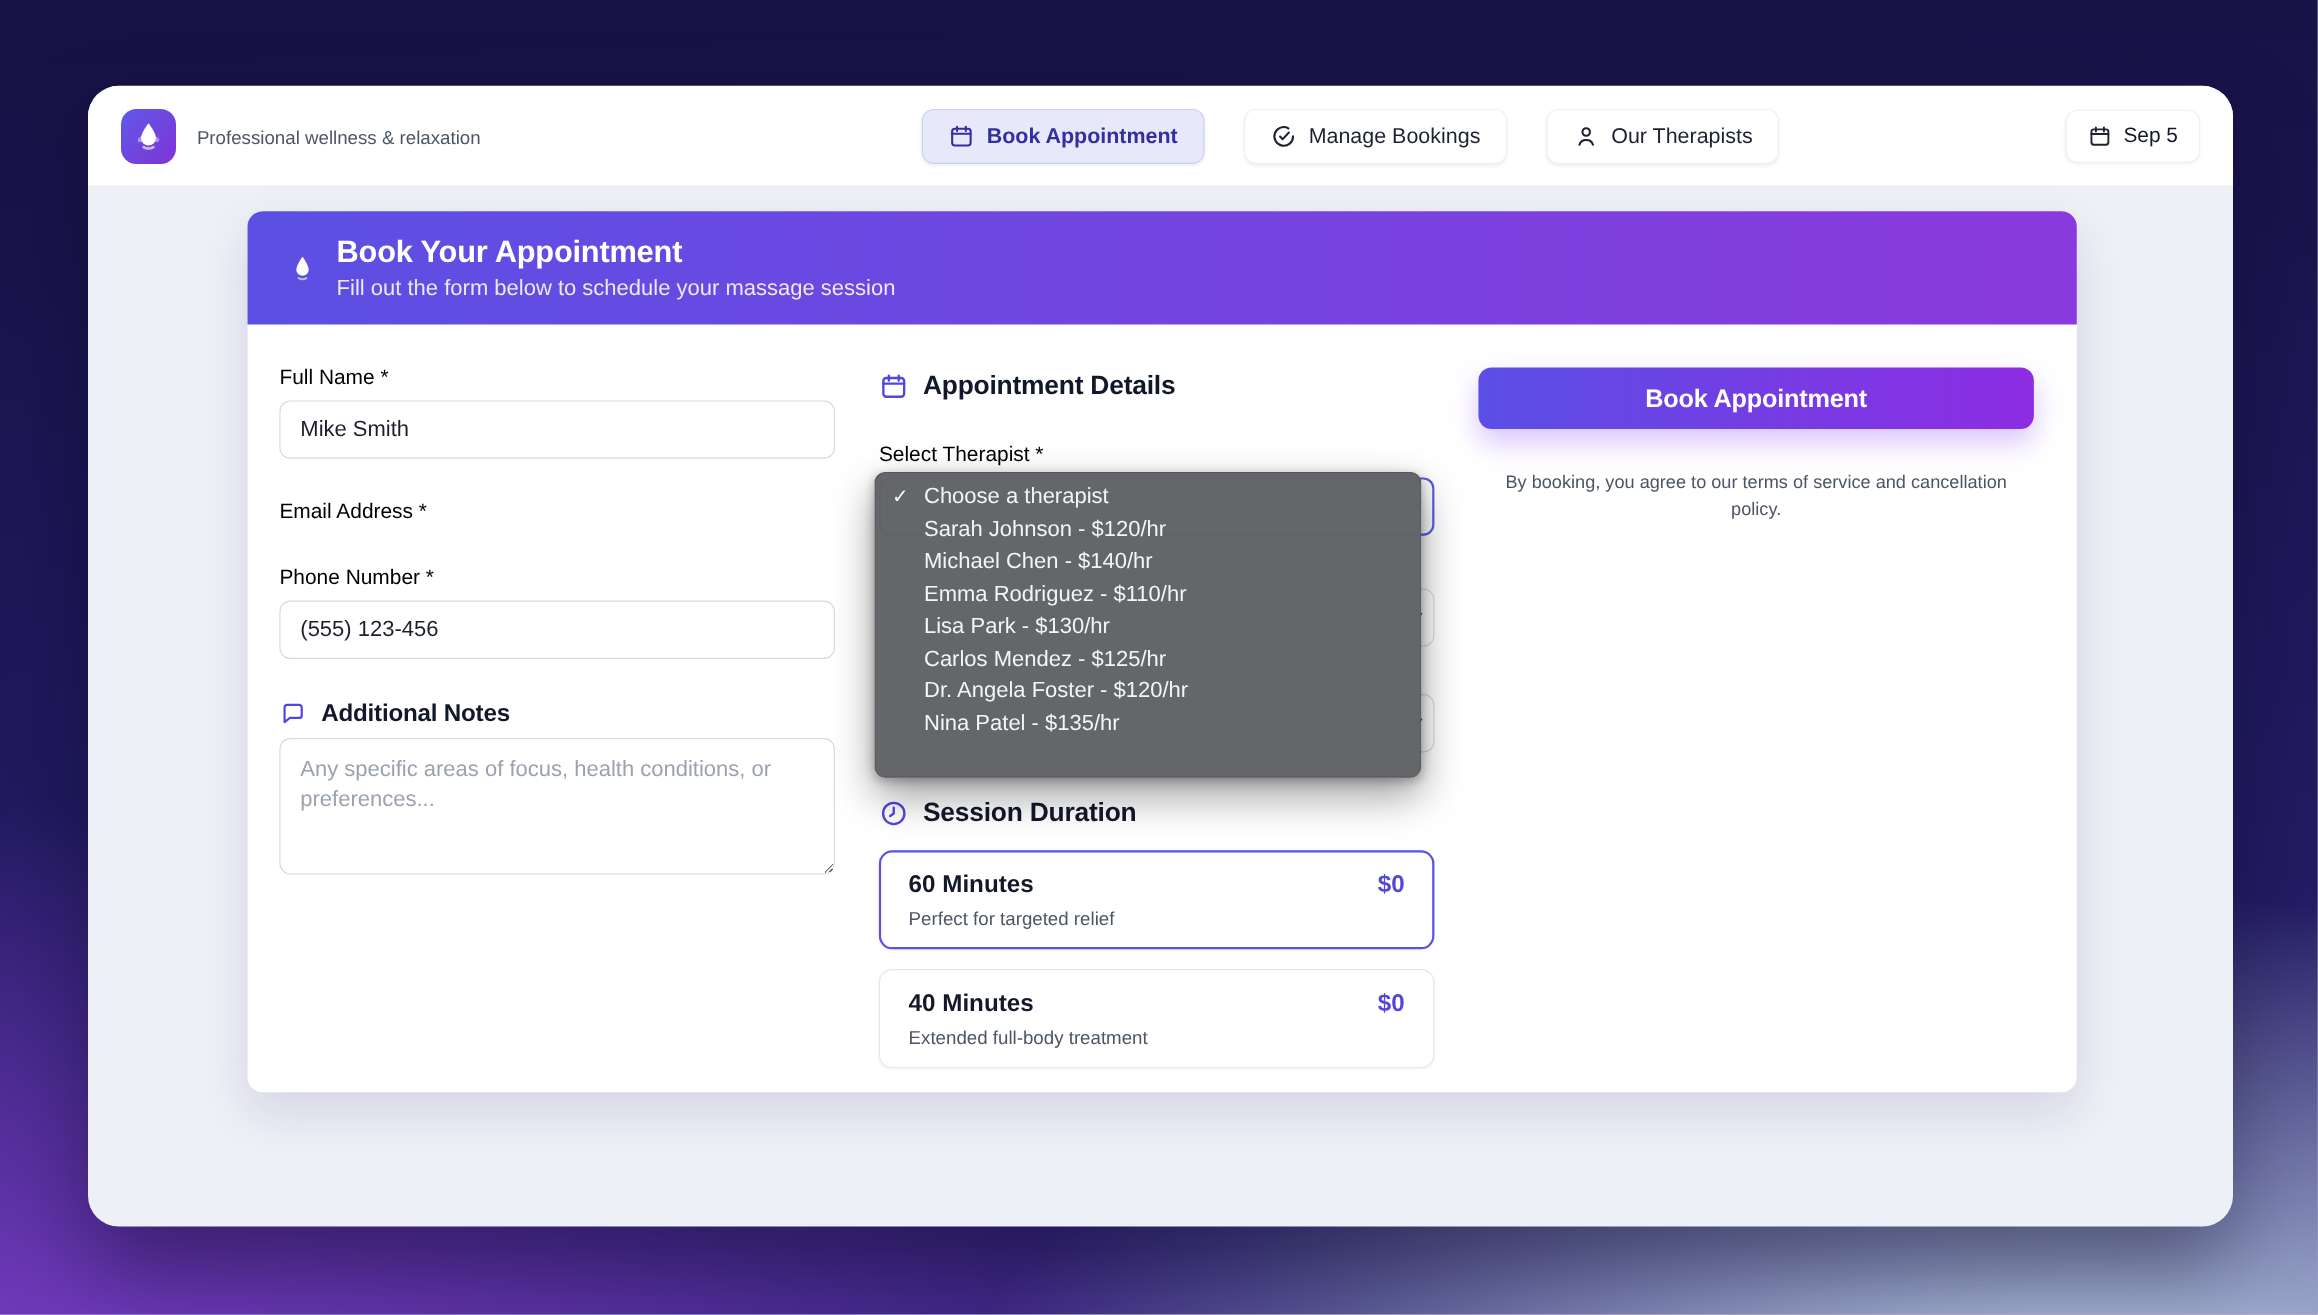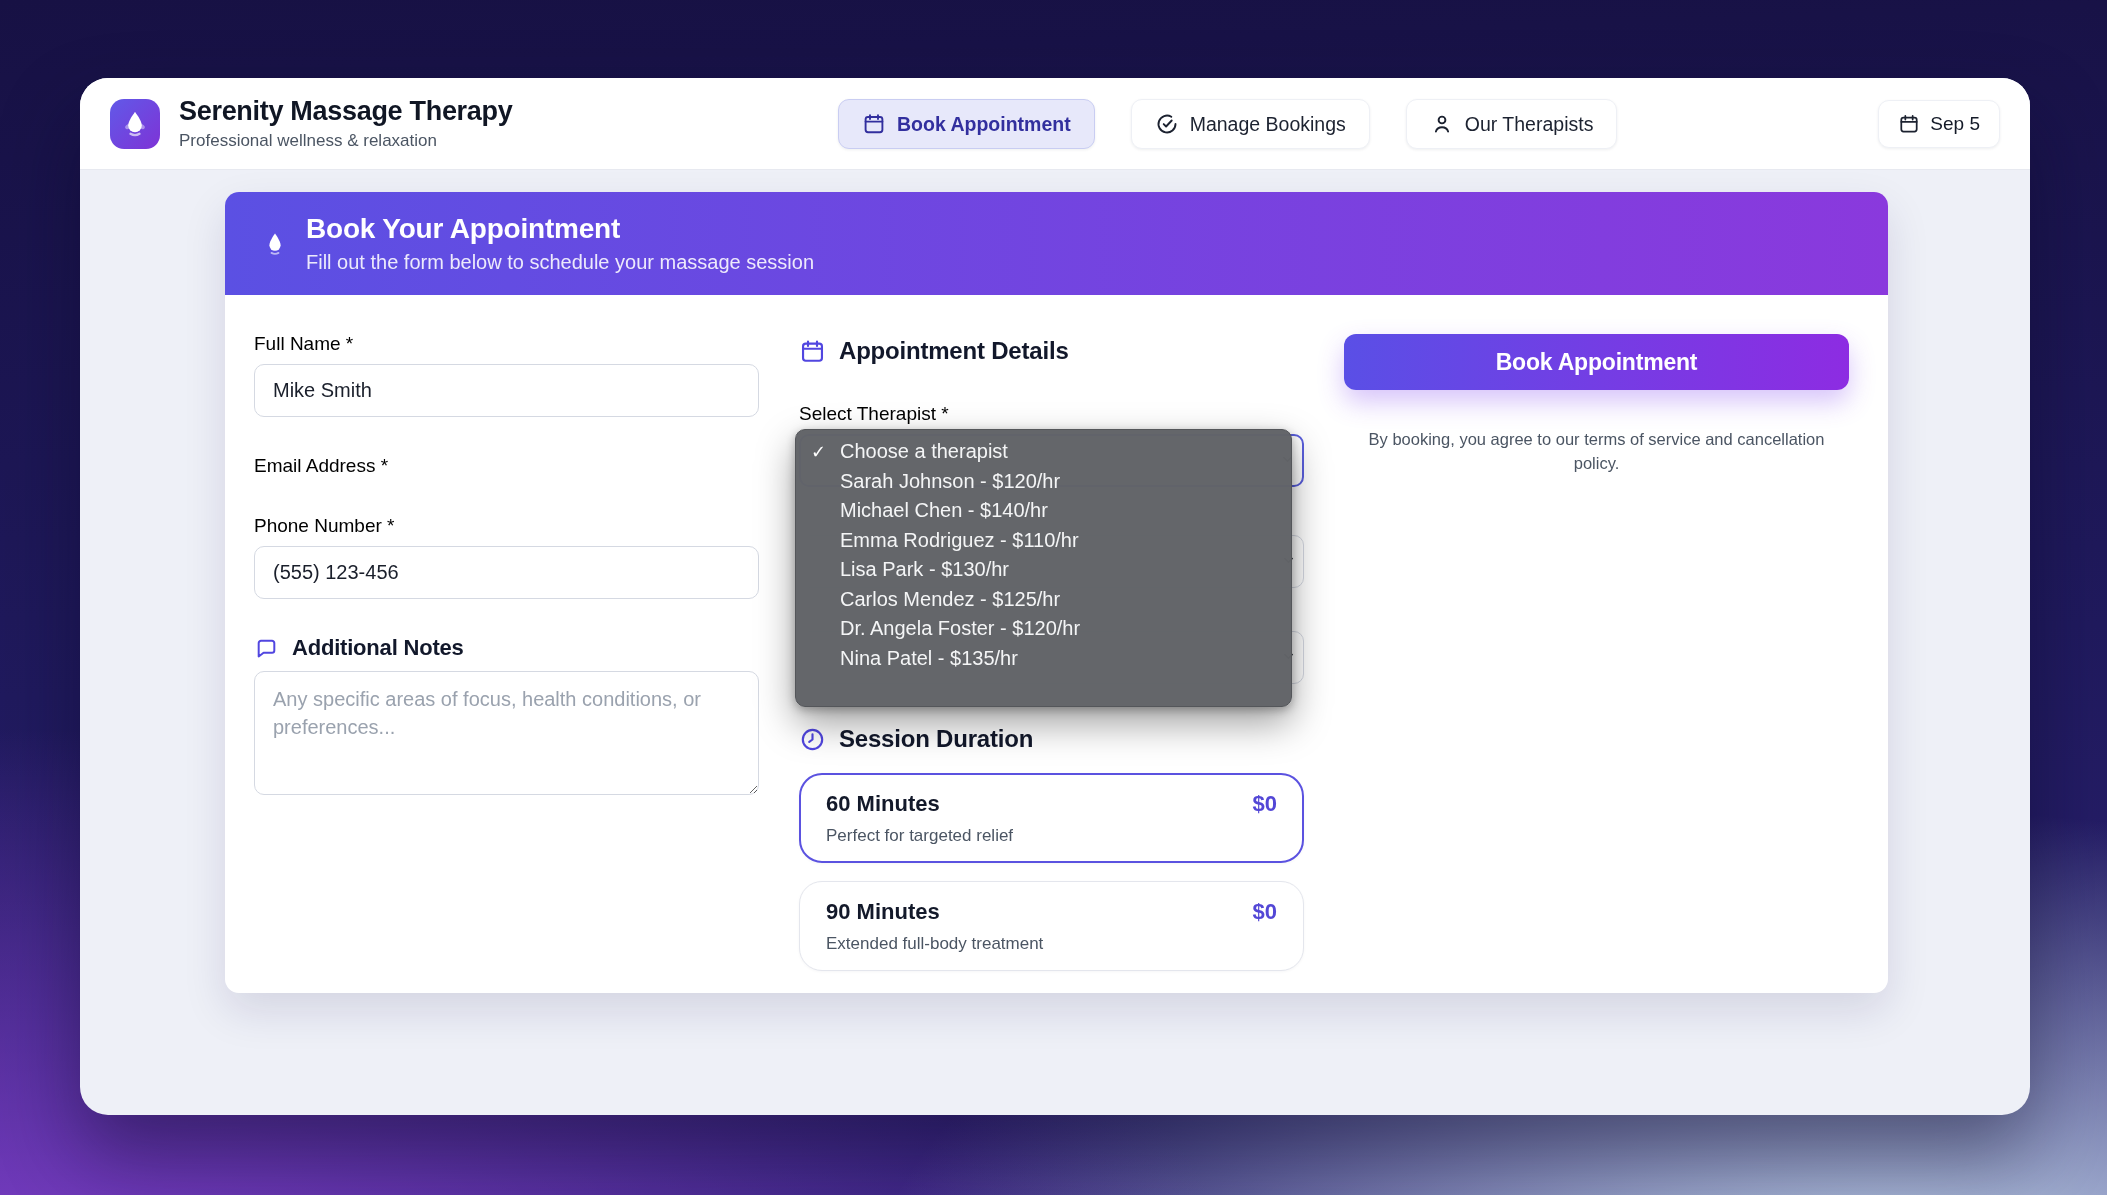--- a/index.html
+++ b/index.html
@@ -96,21 +96,21 @@
     border: 1px solid #d5d9e2; border-radius: 10px; cursor: pointer;
   }
   .select-box.focused { border: 2px solid #5a5fdd; }
   .select-box .chev { position: absolute; right: 7px; top: 50%; transform: translateY(-50%); color: #3c414b; }
   .sel-1 { margin-top: 9px; }
   .sel-2 { margin-top: 48px; }
   .sel-3 { margin-top: 43px; }
 
   .duration-head { margin-top: 41px; }
   .duration-card {
-    margin-top: 20px; width: 100%; height: 90px; border-radius: 23px; background: #fff;
+    margin-top: 20px; width: 100%; height: 90px; border-radius: 12px; background: #fff;
     border: 1px solid #e4e6ed; padding: 17px 26px 0 26px; cursor: pointer;
     box-shadow: 0 1px 3px rgba(16,24,40,.04);
   }
   .duration-card.selected { border: 2px solid #5b52e0; padding: 16px 25px 0 25px; }
   .duration-card + .duration-card { margin-top: 18px; }
   .dur-row { display: flex; align-items: baseline; justify-content: space-between; }
   .dur-title { font-size: 22px; font-weight: 600; color: #13192a; }
   .dur-price { font-size: 22px; font-weight: 700; color: #5347d6; }
   .dur-desc { margin-top: 9px; font-size: 17px; color: #4b5563; }
 
@@ -148,21 +148,20 @@
     <div class="brand">
       <div class="logo">
         <svg viewBox="0 0 24 24" width="32" height="32">
           <ellipse cx="7.1" cy="13.8" rx="2.7" ry="1.7" fill="rgba(255,255,255,.42)" transform="rotate(-32 7.1 13.8)"></ellipse>
           <ellipse cx="16.9" cy="13.8" rx="2.7" ry="1.7" fill="rgba(255,255,255,.42)" transform="rotate(32 16.9 13.8)"></ellipse>
           <path d="M12 3 C12 3 6.9 9.3 6.9 13.1 a5.1 5.1 0 0 0 10.2 0 C17.1 9.3 12 3 12 3 Z" fill="#ffffff"></path>
           <path d="M8.6 19.3 q3.4 2 6.8 0" stroke="rgba(255,255,255,.65)" stroke-width="1.7" fill="none" stroke-linecap="round"></path>
         </svg>
       </div>
       <div>
-        <div class="brand-title">Serenity Massage Therapy</div>
         <div class="brand-sub">Professional wellness &amp; relaxation</div>
       </div>
     </div>
 
     <div class="nav">
       <div class="nav-btn active">
         <span class="ico">
           <svg viewBox="0 0 24 24" width="24" height="24" fill="none" stroke="currentColor" stroke-width="1.9" stroke-linecap="round">
             <rect x="3.6" y="5" width="16.8" height="15.2" rx="2.4"></rect>
               <path d="M8 3.2v3.9M16 3.2v3.9M3.6 9.6h16.8"></path>
@@ -289,21 +288,21 @@
         <div class="duration-card selected">
           <div class="dur-row">
             <span class="dur-title">60 Minutes</span>
             <span class="dur-price">$0</span>
           </div>
           <div class="dur-desc">Perfect for targeted relief</div>
         </div>
 
         <div class="duration-card">
           <div class="dur-row">
-            <span class="dur-title">90 Minutes</span>
+            <span class="dur-title">40 Minutes</span>
             <span class="dur-price">$0</span>
           </div>
           <div class="dur-desc">Extended full-body treatment</div>
         </div>
       </section>
 
       <section>
         <button class="submit-btn">Book Appointment</button>
         <div class="terms">By booking, you agree to our terms of service and cancellation policy.</div>
       </section>

